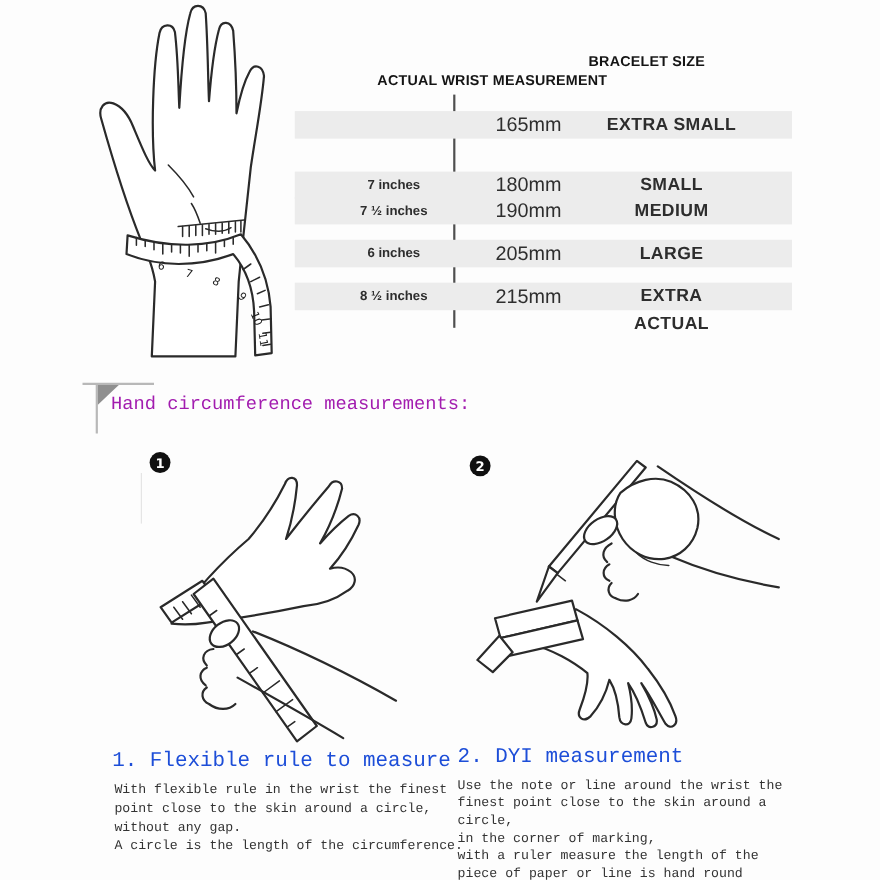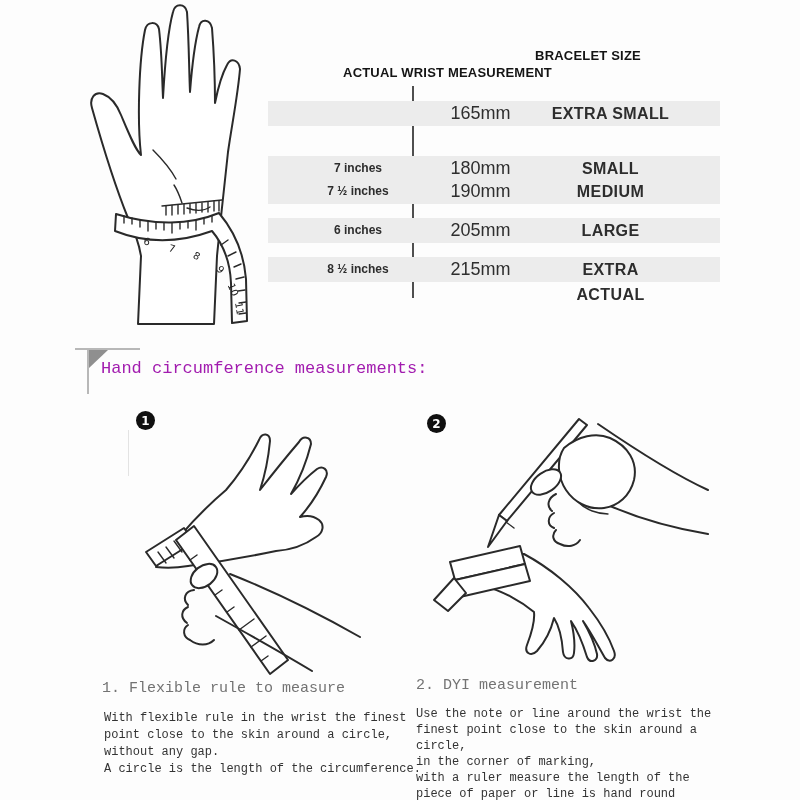--- a/index.html
+++ b/index.html
@@ -19,21 +19,21 @@
   
   .heading{font-family:"Liberation Mono",monospace;font-size:17px;color:#a21caf;white-space:nowrap;}
   .faint-line{width:1px;height:46px;background:#e3e3e3;}
 
   
   .badge{width:19px;height:19px;border-radius:50%;background:#101010;color:#fff;
          display:flex;align-items:center;justify-content:center;
          font-size:12px;font-weight:bold;font-family:"DejaVu Sans",sans-serif;}
 
   
-  .caption{font-family:"Liberation Mono",monospace;font-size:15px;color:#737373;white-space:nowrap;}
+  .caption{font-family:"Liberation Mono",monospace;font-size:19px;color:#1d4ed8;white-space:nowrap;}
   .para{font-family:"Liberation Mono",monospace;font-size:12px;color:#333;white-space:pre-line;}
   .para1{line-height:17px;width:320px;font-family:Liberation Mono, monospace;}
   .para2{line-height:16px;width:330px;}
 
   svg{display:block;}
   .ln{fill:none;stroke:#2a2a2a;stroke-width:2;stroke-linecap:round;stroke-linejoin:round;}
   .fillw{fill:#ffffff;stroke:#2a2a2a;stroke-width:2;stroke-linejoin:round;stroke-linecap:round;}
   .thin{fill:none;stroke:#2a2a2a;stroke-width:1.4;stroke-linecap:round;}
   .tapenum{font-family:"DejaVu Sans",sans-serif;font-size:10px;fill:#222;text-anchor:middle;}
 </style>

